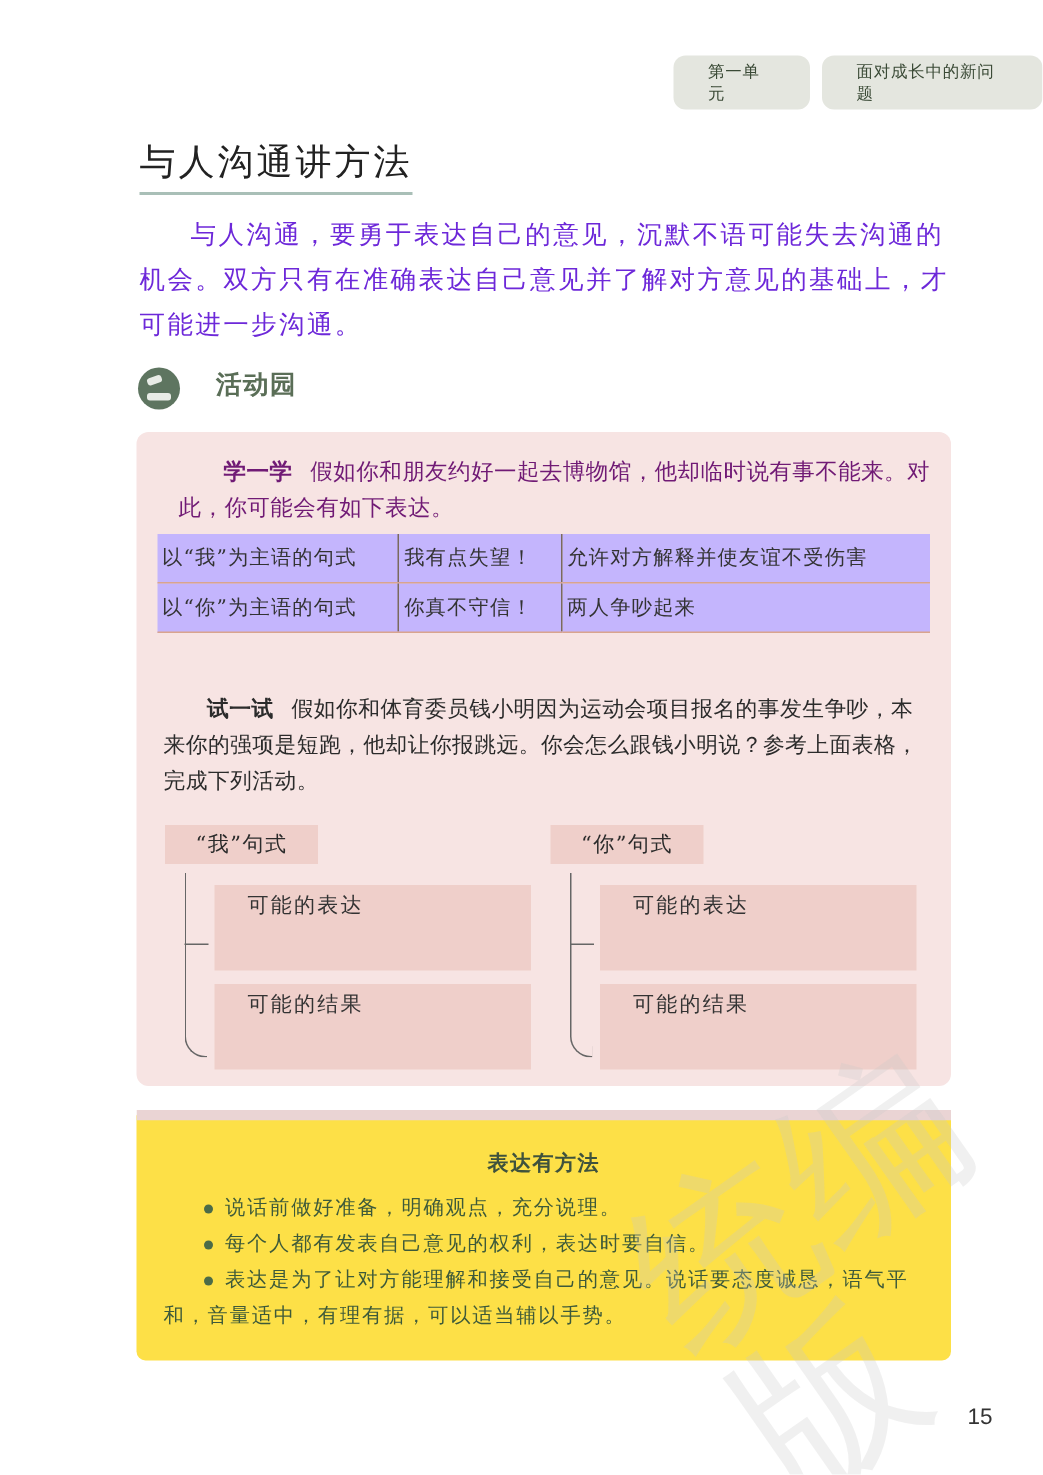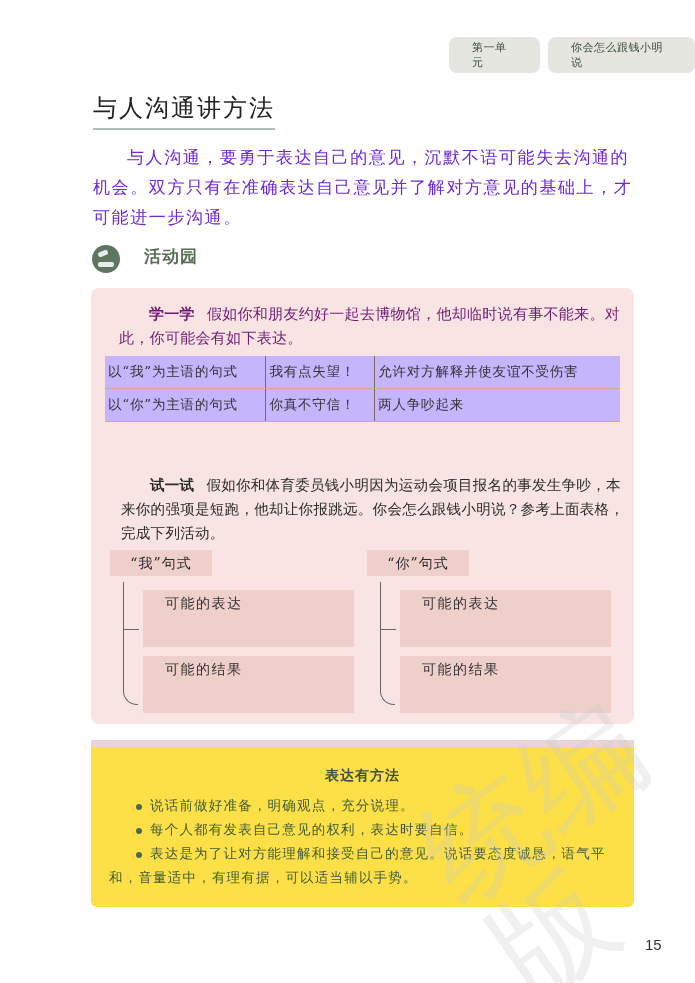--- a/index.html
+++ b/index.html
@@ -97,21 +97,21 @@
     font-size:120px; color:rgba(200,200,200,0.28); font-family:"DejaVu Serif", serif;
     transform:rotate(-35deg); transform-origin:center; line-height:1;
   }
   .page-num { position:absolute; left:645px; top:936px; font-size:15px; font-family:"Liberation Sans", sans-serif; color:#333; }
 </style>
 </head>
 <body>
 
 <div class="header-tags">
   <span class="header-tag">第一单元</span>
-  <span class="header-tag">你会怎么跟钱小明说</span>
+  <span class="header-tag">面对成长中的新问题</span>
 </div>
 
 <div class="section-title">与人沟通讲方法</div>
 
 <p class="intro" style="margin:0;">与人沟通，要勇于表达自己的意见，沉默不语可能失去沟通的机会。双方只有在准确表达自己意见并了解对方意见的基础上，才可能进一步沟通。</p>
 
 <div class="activity-head">
   <span class="activity-icon"></span>
   <span class="activity-label">活动园</span>
 </div>
@@ -129,21 +129,21 @@
       <td>允许对方解释并使友谊不受伤害</td>
     </tr>
     <tr>
       <td>以“你”为主语的句式</td>
       <td>你真不守信！</td>
       <td>两人争吵起来</td>
     </tr>
   </tbody>
     </table>
 
-  <p class="try" style="margin:12px;">
+  <p class="try" style="margin:0;">
     <span class="kw">试一试</span><span>假如你和体育委员钱小明因为运动会项目报名的事发生争吵，本来你的强项是短跑，他却让你报跳远。你会怎么跟钱小明说？参考上面表格，完成下列活动。</span>
   </p>
 
   <div class="branch left">
     <div class="branch-tag">“我”句式</div>
     <div class="bracket"></div>
     <div class="bracket-tick"></div>
     <div class="slot s1">可能的表达</div>
     <div class="slot s2">可能的结果</div>
   </div>

